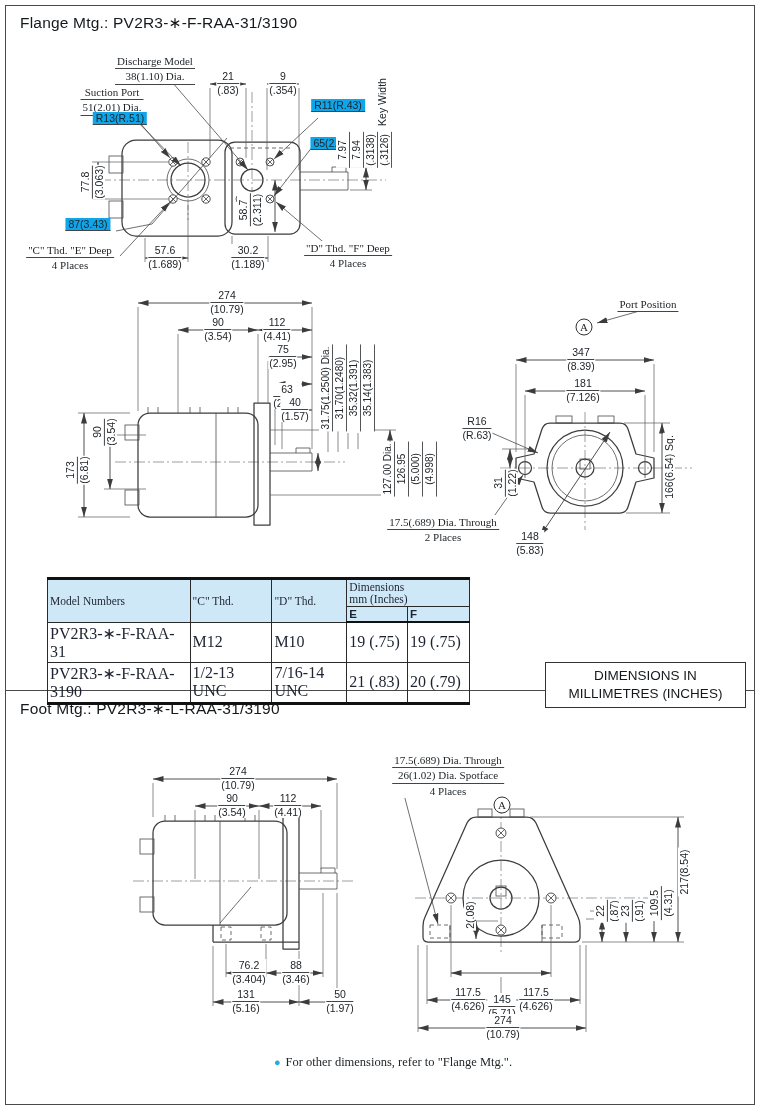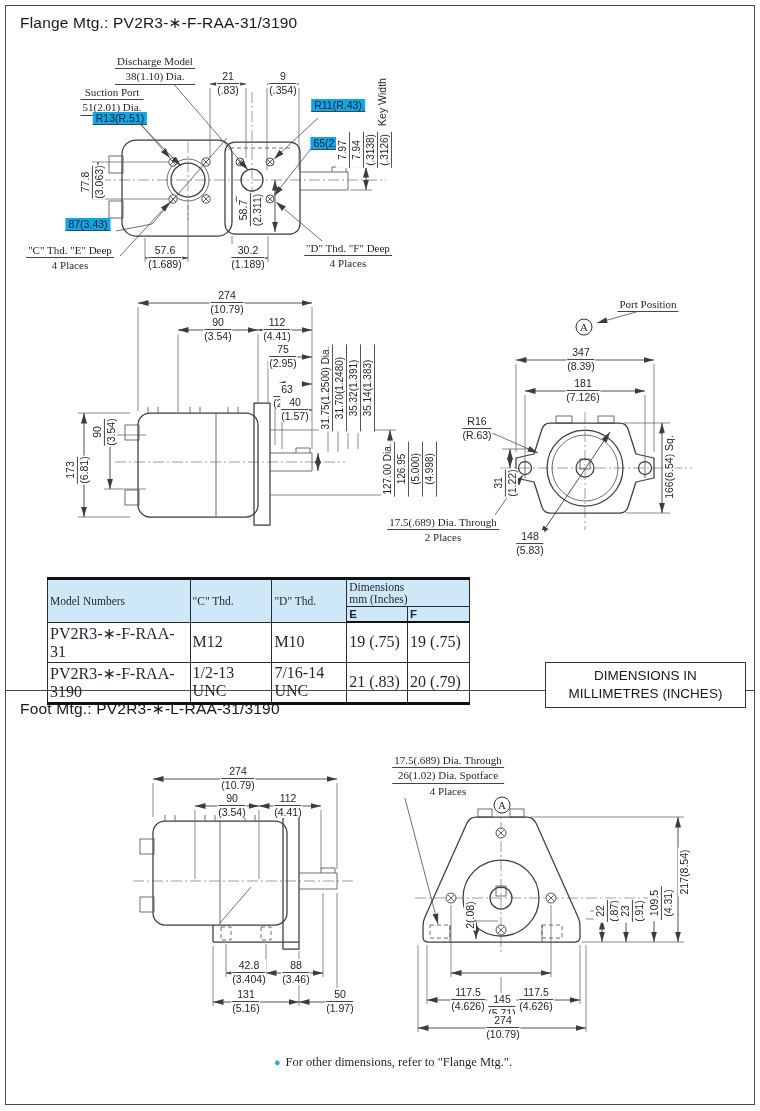--- a/index.html
+++ b/index.html
@@ -476,21 +476,21 @@
 </div>
 <div class="dim" style="left:232px;top:792px">
   <span class="mm">90</span>
   <span class="in">(3.54)</span>
 </div>
 <div class="dim" style="left:288px;top:792px">
   <span class="mm">112</span>
   <span class="in">(4.41)</span>
 </div>
 <div class="dim" style="left:249px;top:959px">
-  <span class="mm">42.8</span>
+  <span class="mm">76.2</span>
   <span class="in">(3.404)</span>
 </div>
 <div class="dim" style="left:296px;top:959px">
   <span class="mm">88</span>
   <span class="in">(3.46)</span>
 </div>
 <div class="dim" style="left:246px;top:988px">
   <span class="mm">131</span>
   <span class="in">(5.16)</span>
 </div>

